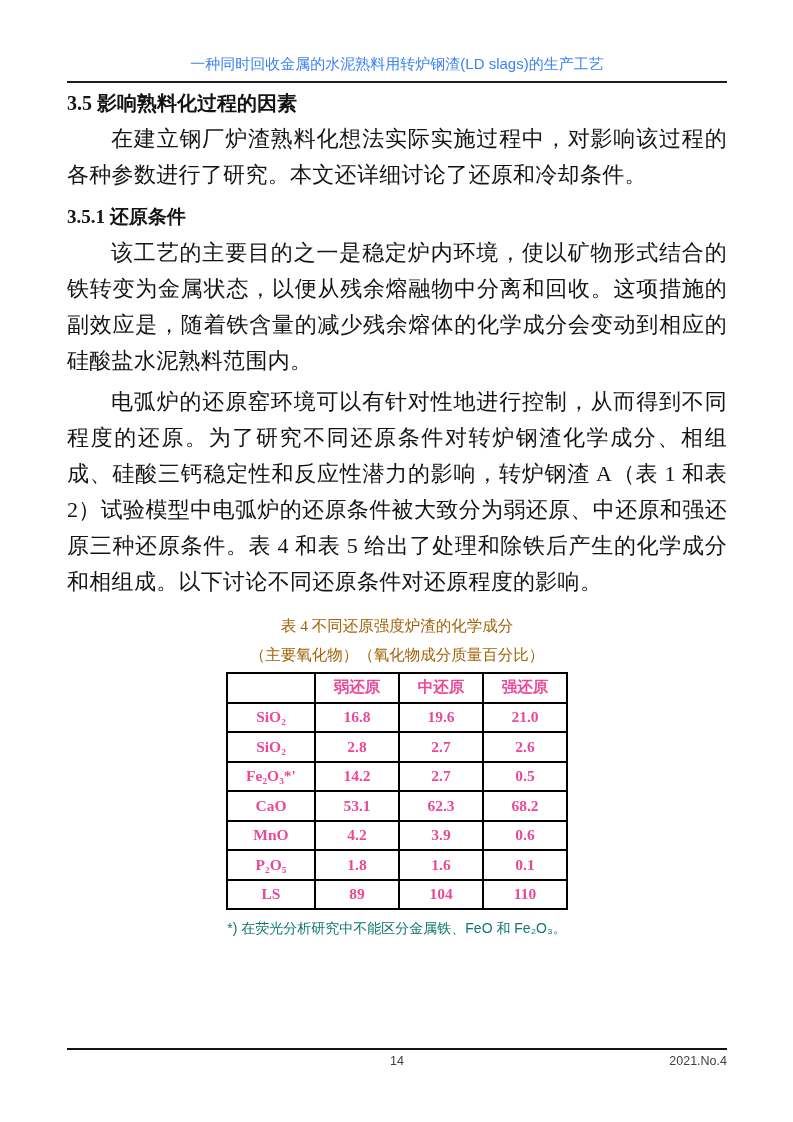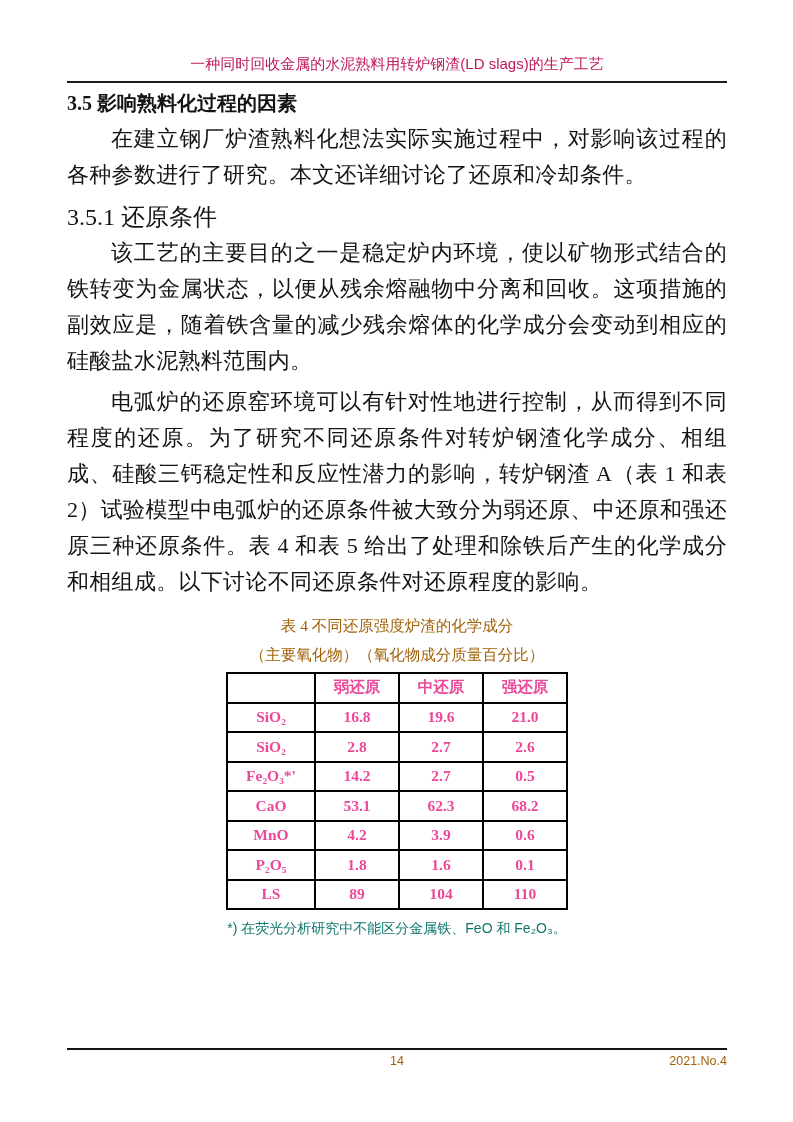--- a/index.html
+++ b/index.html
@@ -14,32 +14,32 @@
   }
   .content { padding: 54px 66px 0 67px; }
 
   .doc-header {
     text-align: center;
     font-family: "Liberation Sans", "DejaVu Sans", sans-serif;
     font-size: 15px;
     line-height: 20px;
     padding-bottom: 7px;
     border-bottom: 2px solid #1d1d1d;
-    color: #be185d;
+    color: #3b82f6;
   }
 
   .sec-heading {
     font-size: 20px;
     font-weight: bold;
     line-height: 26px;
     margin: 7px 0 0 0;
   }
   .subsec-heading {
-    font-size: 24px;
-    font-weight: normal;
+    font-size: 19px;
+    font-weight: bold;
     line-height: 26px;
     margin: 11px 0 0 0;
   }
   p.body-para {
     font-size: 22px;
     line-height: 36px;
     text-align: justify;
     text-indent: 2em;
     margin: 5px 0 0 0;
     letter-spacing: 0.3px;
@@ -82,21 +82,21 @@
 
   .page-footer {
     position: absolute;
     left: 67px;
     right: 66px;
     top: 1048px;
     border-top: 2.5px solid #141414;
     height: 30px;
     font-family: "Liberation Sans", "DejaVu Sans", sans-serif;
     font-size: 12.5px;
-    color: #a16207;
+    color: #404040;
   }
   .page-footer .page-num {
     position: absolute;
     left: 50%;
     transform: translateX(-50%);
     top: 4px;
   }
   .page-footer .issue {
     position: absolute;
     right: 0;

